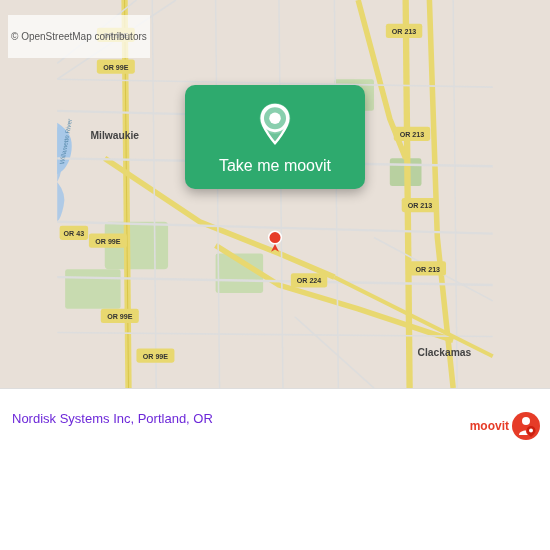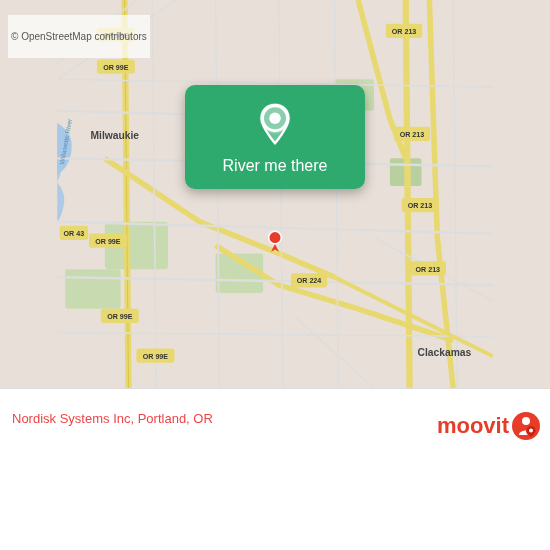--- a/index.html
+++ b/index.html
@@ -35,41 +35,41 @@
     .moovit-logo {
       position: absolute;
       right: 10px;
       bottom: 8px;
       display: flex;
       align-items: center;
       gap: 3px;
     }
 
     .moovit-logo-text {
-      font-size: 22px;
+      font-size: 12px;
       font-weight: bold;
       color: #e63c28;
     }
 
     .moovit-icon {
       width: 28px;
       height: 28px;
       background: #e63c28;
       border-radius: 50%;
       display: flex;
       align-items: center;
       justify-content: center;
       color: white;
       font-size: 14px;
       font-weight: bold;
     }
 
     .location-text {
       font-size: 13px;
-      color: #ef4444;
+      color: #6d28d9;
     }
 
     .copyright {
       position: absolute;
       bottom: 492px;
       left: 8px;
       font-size: 10px;
       color: #555;
       background: rgba(255,255,255,0.7);
       padding: 16px 3px;
@@ -213,21 +213,21 @@
     <svg class="pin-icon" viewBox="0 0 40 50" xmlns="http://www.w3.org/2000/svg">
       <circle cx="20" cy="18" r="16" fill="white" opacity="0.2"></circle>
       <circle cx="20" cy="18" r="13" fill="none" stroke="white" stroke-width="3"></circle>
       <circle cx="20" cy="18" r="5" fill="white"></circle>
       <path d="M20 31 L14 18 Q14 5 20 5 Q26 5 26 18 Z" fill="white" opacity="0.0"></path>
 
       <path d="M20 4 C12 4 6 10 6 18 C6 28 20 44 20 44 C20 44 34 28 34 18 C34 10 28 4 20 4 Z" fill="white" opacity="0.3"></path>
       <path d="M20 4 C12 4 6 10 6 18 C6 28 20 44 20 44 C20 44 34 28 34 18 C34 10 28 4 20 4 Z" fill="none" stroke="white" stroke-width="2.5"></path>
       <circle cx="20" cy="18" r="6" fill="white"></circle>
     </svg>
-    <span id="popup-label">River me there</span>
+    <span id="popup-label">Take me moovit</span>
   </div>
 </div>
 
 <div class="copyright">
   <span>© OpenStreetMap contributors</span>
 </div>
 
 <div id="bottom-bar">
   <span class="location-text">Nordisk Systems Inc, Portland, OR</span>
 

